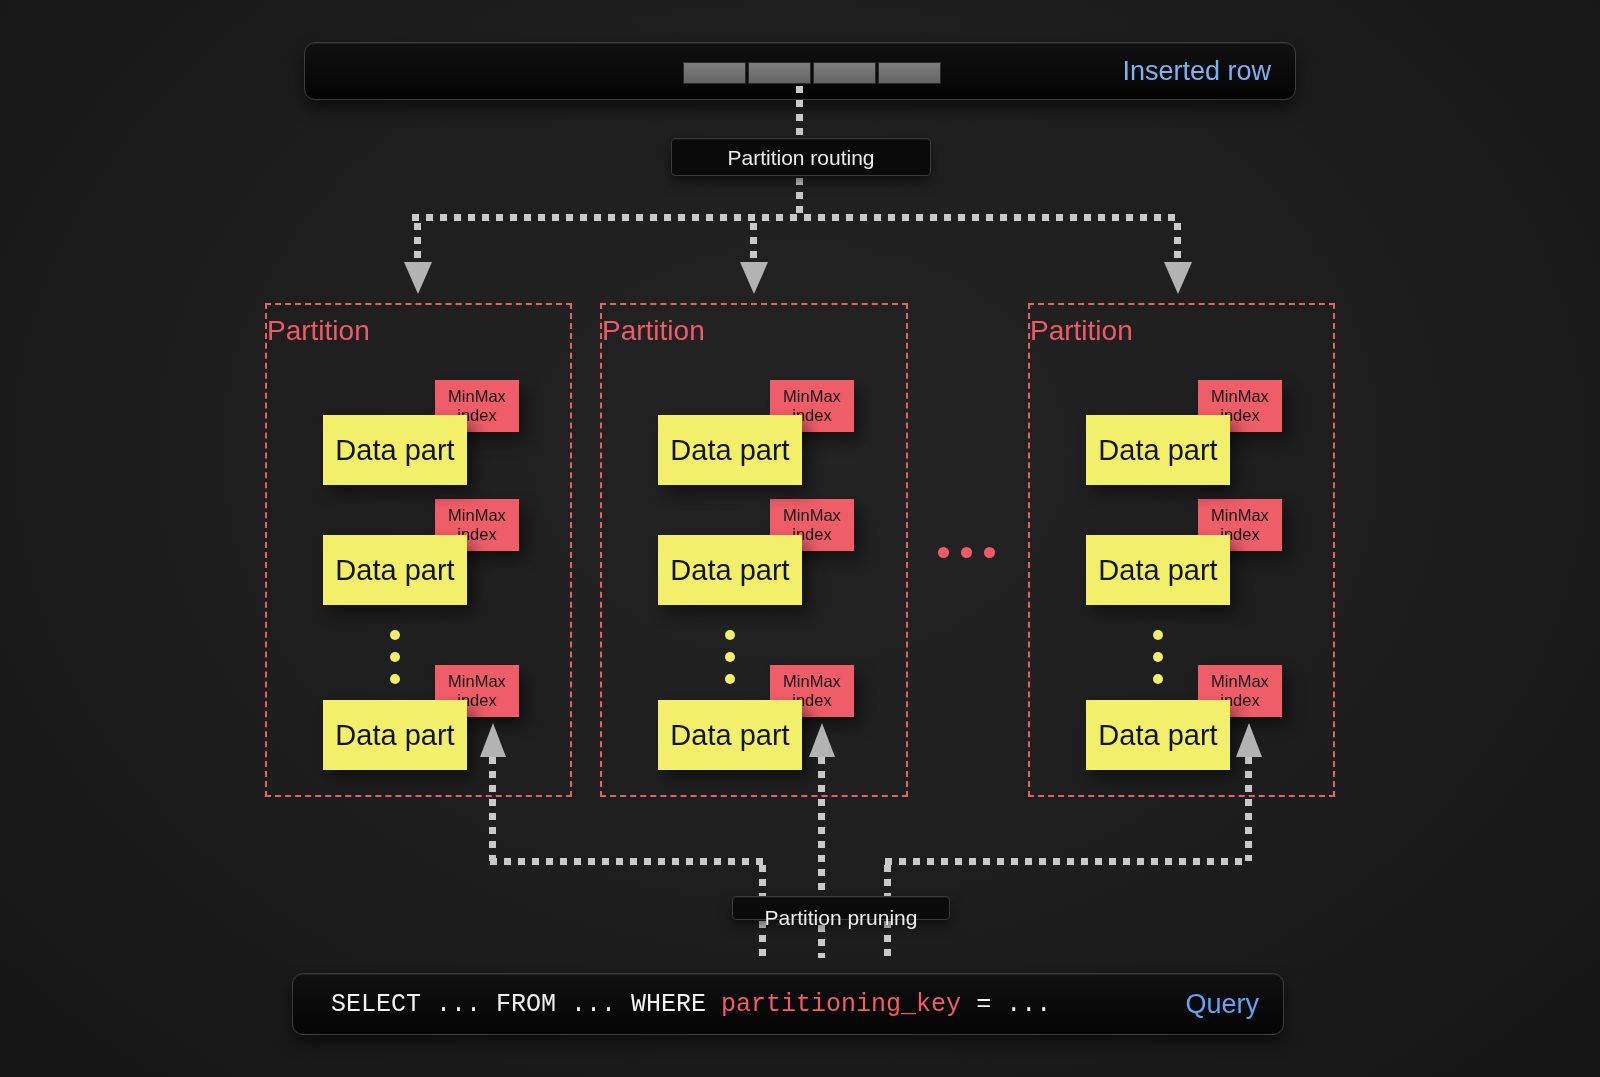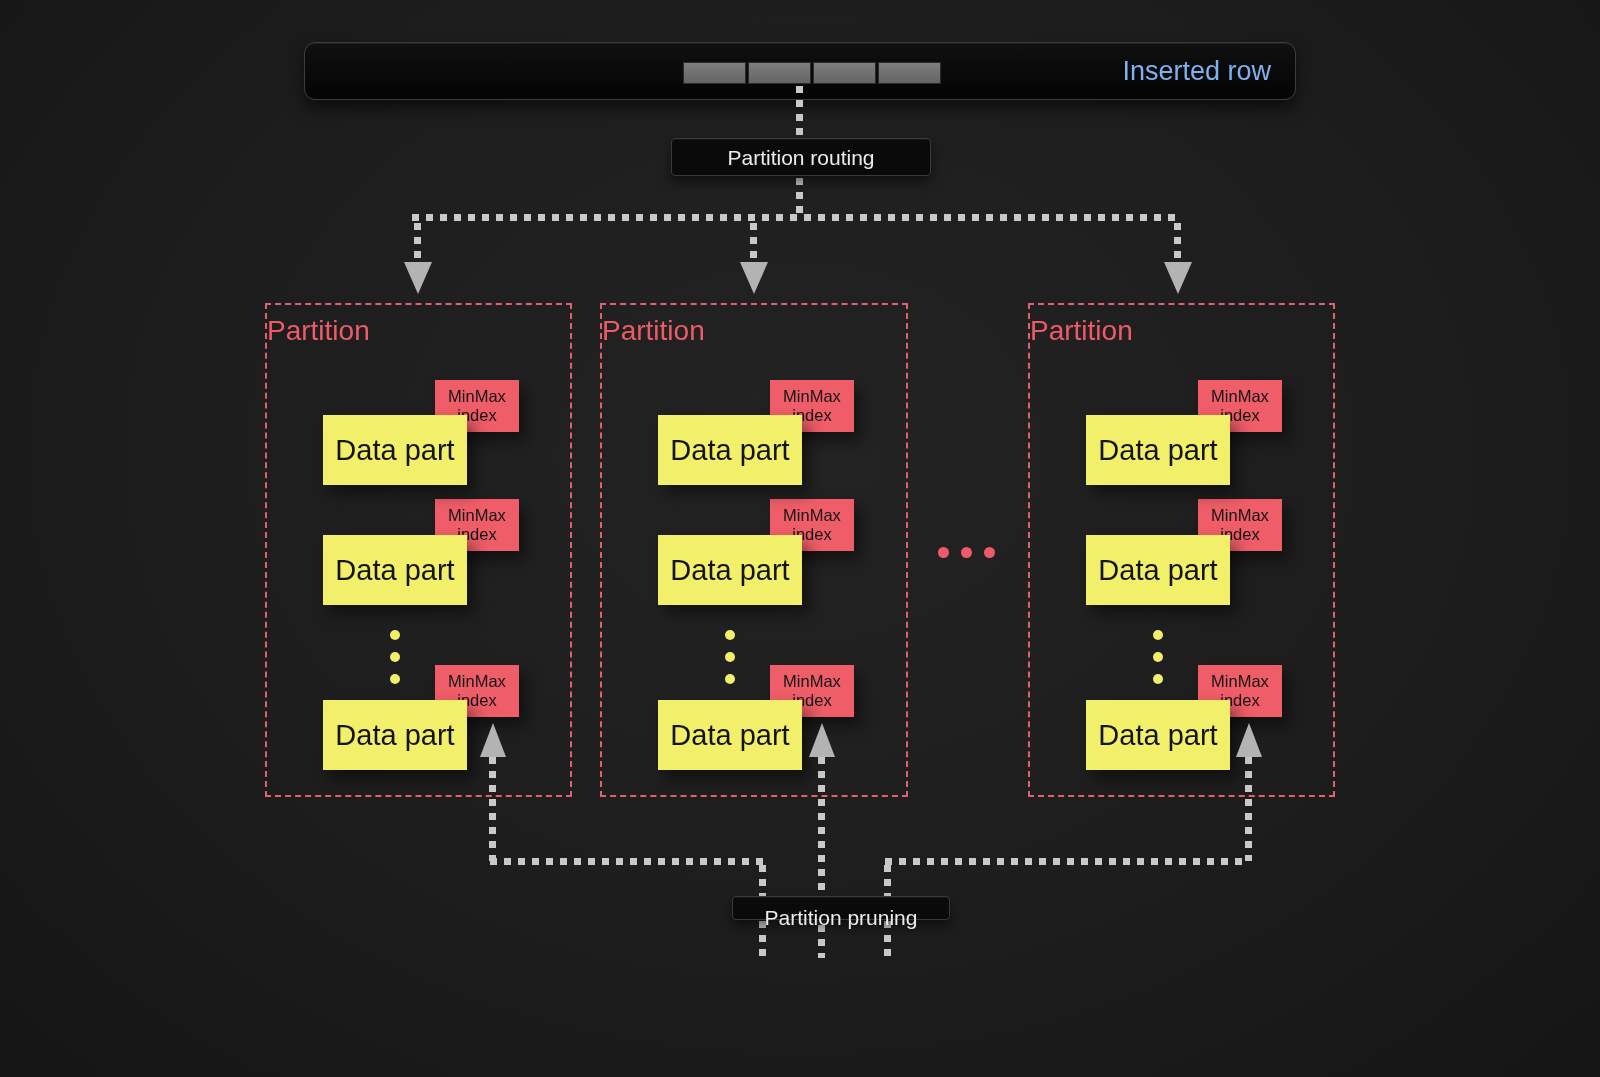--- a/index.html
+++ b/index.html
@@ -132,14 +132,18 @@
   <div class="dotv" style="left:489px;top:757px;height:104px;"></div>
   <div class="dotv" style="left:818px;top:757px;height:201px;"></div>
   <div class="dotv" style="left:1245px;top:757px;height:104px;"></div>
   <div class="doth" style="left:490px;top:858px;width:273px;"></div>
   <div class="doth" style="left:885px;top:858px;width:364px;"></div>
   <div class="dotv" style="left:759px;top:865px;height:93px;"></div>
   <div class="dotv" style="left:884px;top:865px;height:93px;"></div>
 
   <div class="flowlabel" style="left:695px;top:896px;width:218px;height:24px;line-height:42px;margin-left:37px;">Partition pruning</div>
 
+  <div class="darkbox" style="left:292px;top:973px;width:992px;height:62px;">
+    <div class="code" style="position:absolute;left:38px;top:50%;transform:translateY(-50%);"><span>SELECT ... FROM ... WHERE </span><span class="key">partitioning_key</span><span> = ...</span></div>
+    <div class="bluelabel" style="position:absolute;right:24px;top:50%;transform:translateY(-50%);color:#66a3f2;">Query</div>
+  </div>
 
 </div>
 
 </body></html>

